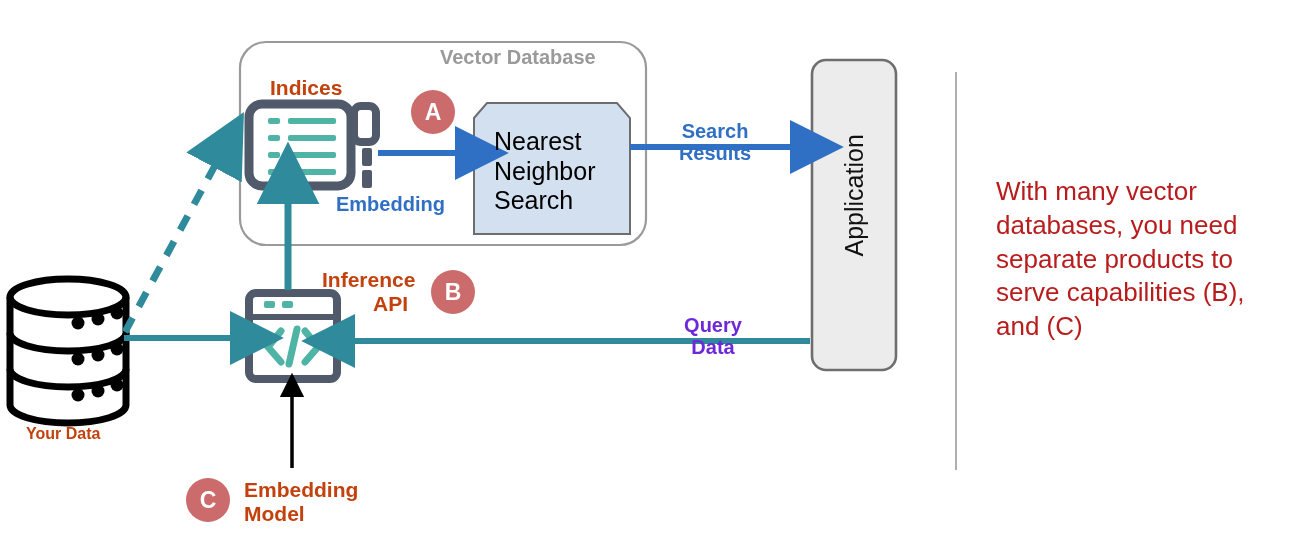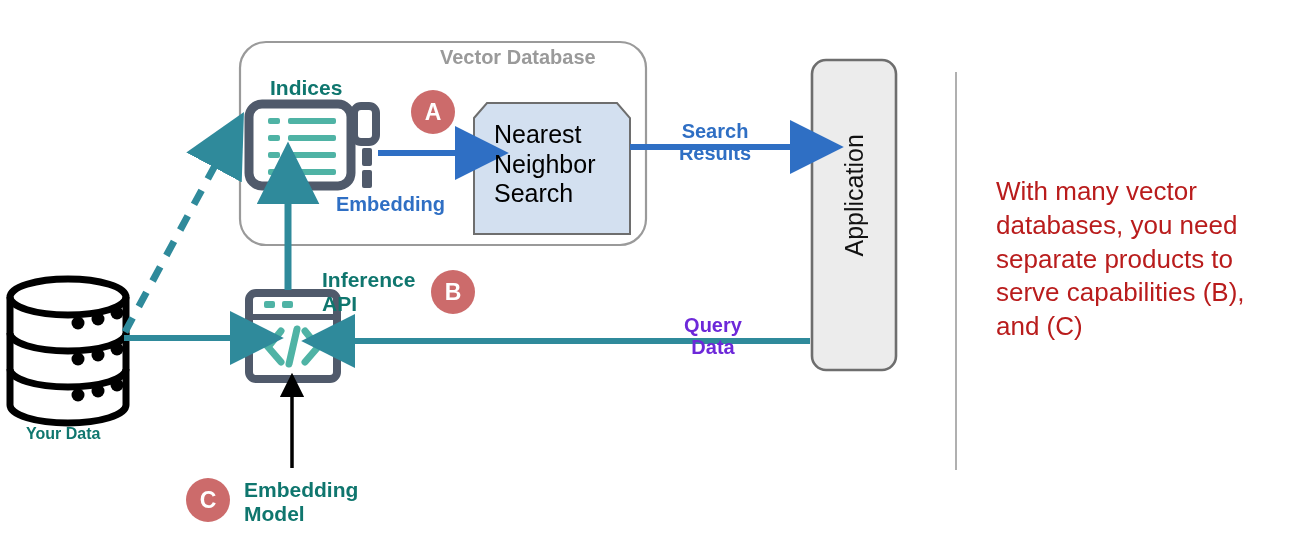--- a/index.html
+++ b/index.html
@@ -24,21 +24,21 @@
     width: 1306px;
     height: 560px;
   }
   .lbl {
     position: absolute;
     white-space: pre-line;
     line-height: 1.12;
   }
   .bold-black {
     font-weight: bold;
-    color: #0f766e;
+    color: #c2410c;
   }
   .badge-letter {
     position: absolute;
     color: #ffffff;
     font-weight: bold;
     font-size: 23px;
     text-align: center;
     width: 38px;
     line-height: 38px;
   }
@@ -181,29 +181,29 @@
 
     <circle cx="433" cy="112" r="22" fill="#cc6b6b"></circle>
     <circle cx="453" cy="292" r="22" fill="#cc6b6b"></circle>
     <circle cx="208" cy="500" r="22" fill="#cc6b6b"></circle>
   </svg>
 
   <div class="lbl vdb-title" style="left:440px; top:46px;">Vector Database</div>
 
   <div class="lbl bold-black" style="left:270px; top:76px; font-size:21px;">Indices</div>
 
-  <div class="nns-text" style="left:494px; top:120px; width:130px;">Nearest
+  <div class="nns-text" style="left:494px; top:127px; width:130px;">Nearest
 Neighbor
 Search</div>
 
   <div class="app-text" style="left:812px; top:200px; width:84px; text-align:center;">Application</div>
 
   <div class="lbl bold-black" style="left:26px; top:425px; font-size:16px;">Your Data</div>
 
-  <div class="lbl bold-black" style="left:322px; top:268px; font-size:21px; text-align:left; width:86px;">Inference
+  <div class="lbl bold-black" style="left:322px; top:268px; font-size:21px; text-align:right; width:86px;">Inference
 API</div>
 
   <div class="lbl bold-black" style="left:244px; top:478px; font-size:21px;">Embedding
 Model</div>
 
   <div class="arrow-label-blue" style="left:336px; top:193px; width:130px; text-align:left;">Embedding</div>
 
   <div class="arrow-label-blue" style="left:660px; top:120px; width:110px;">Search
 Results</div>
 

